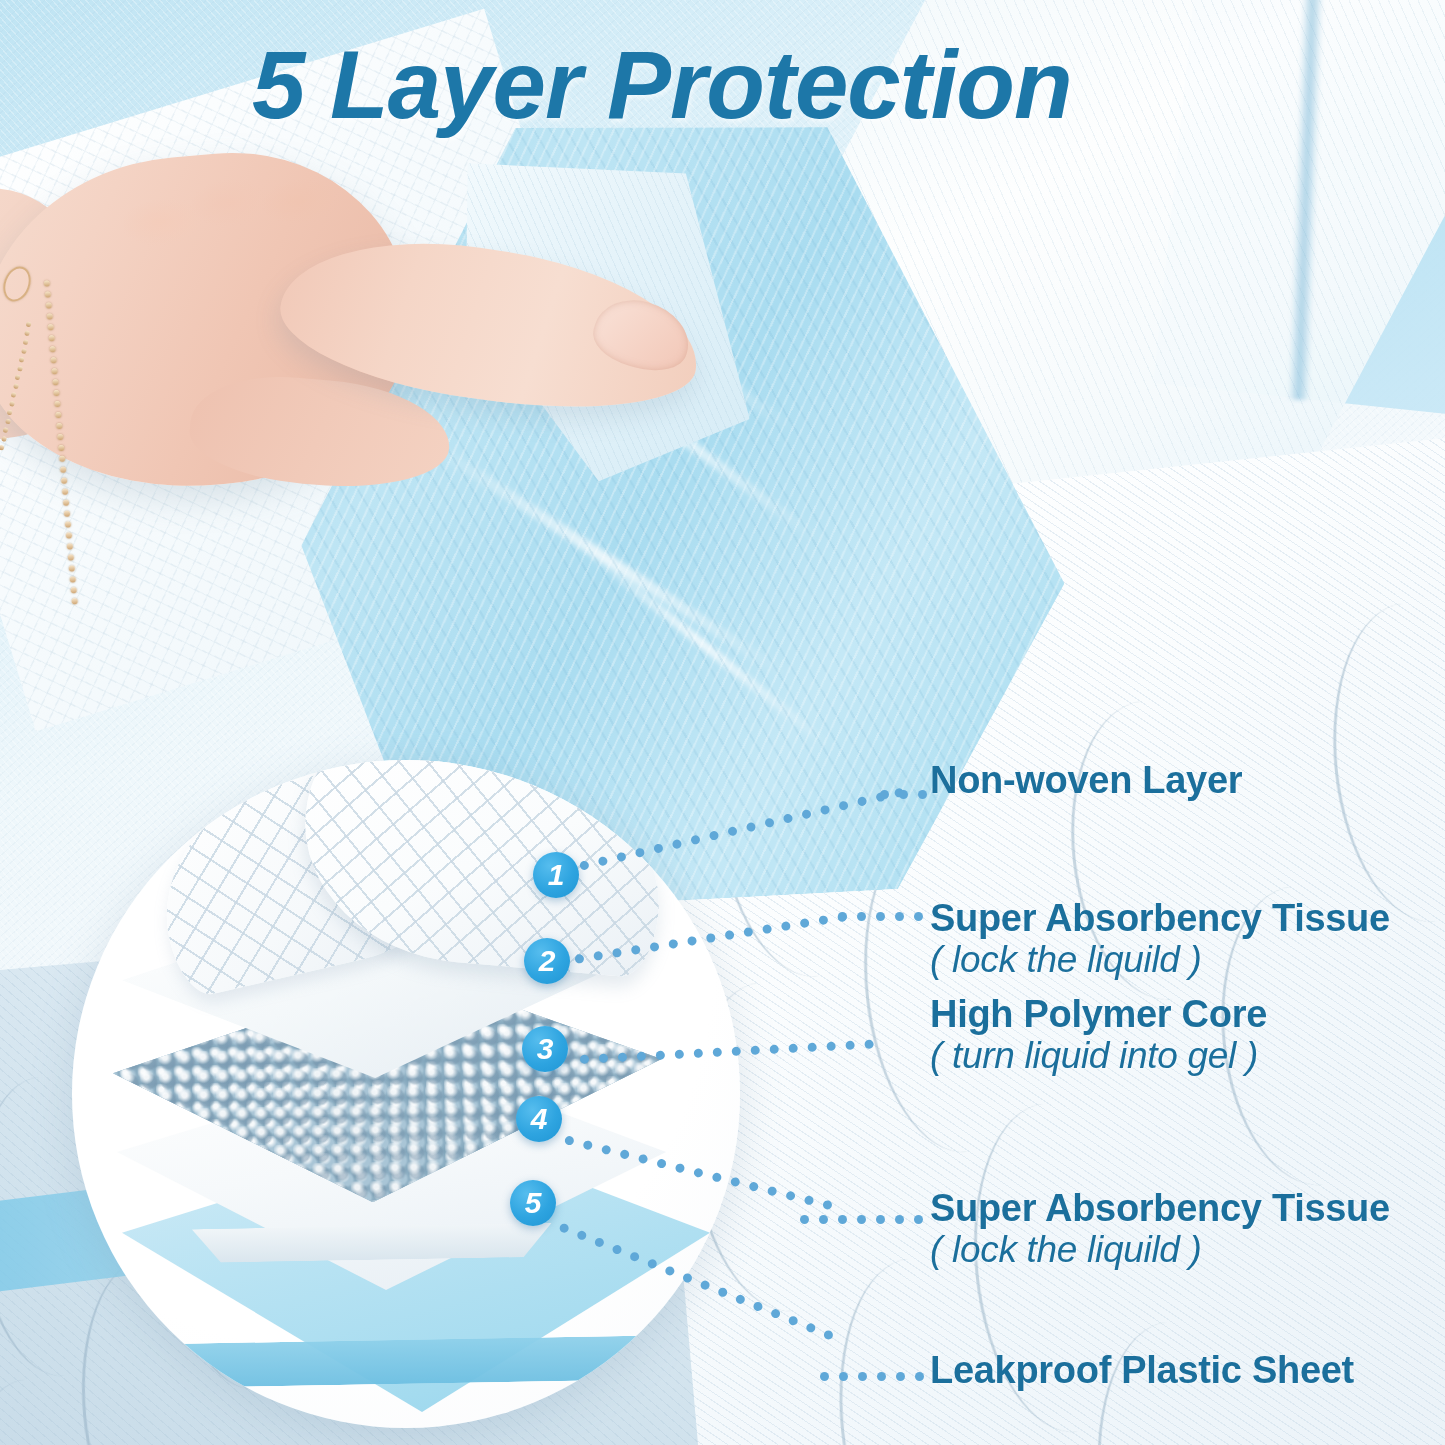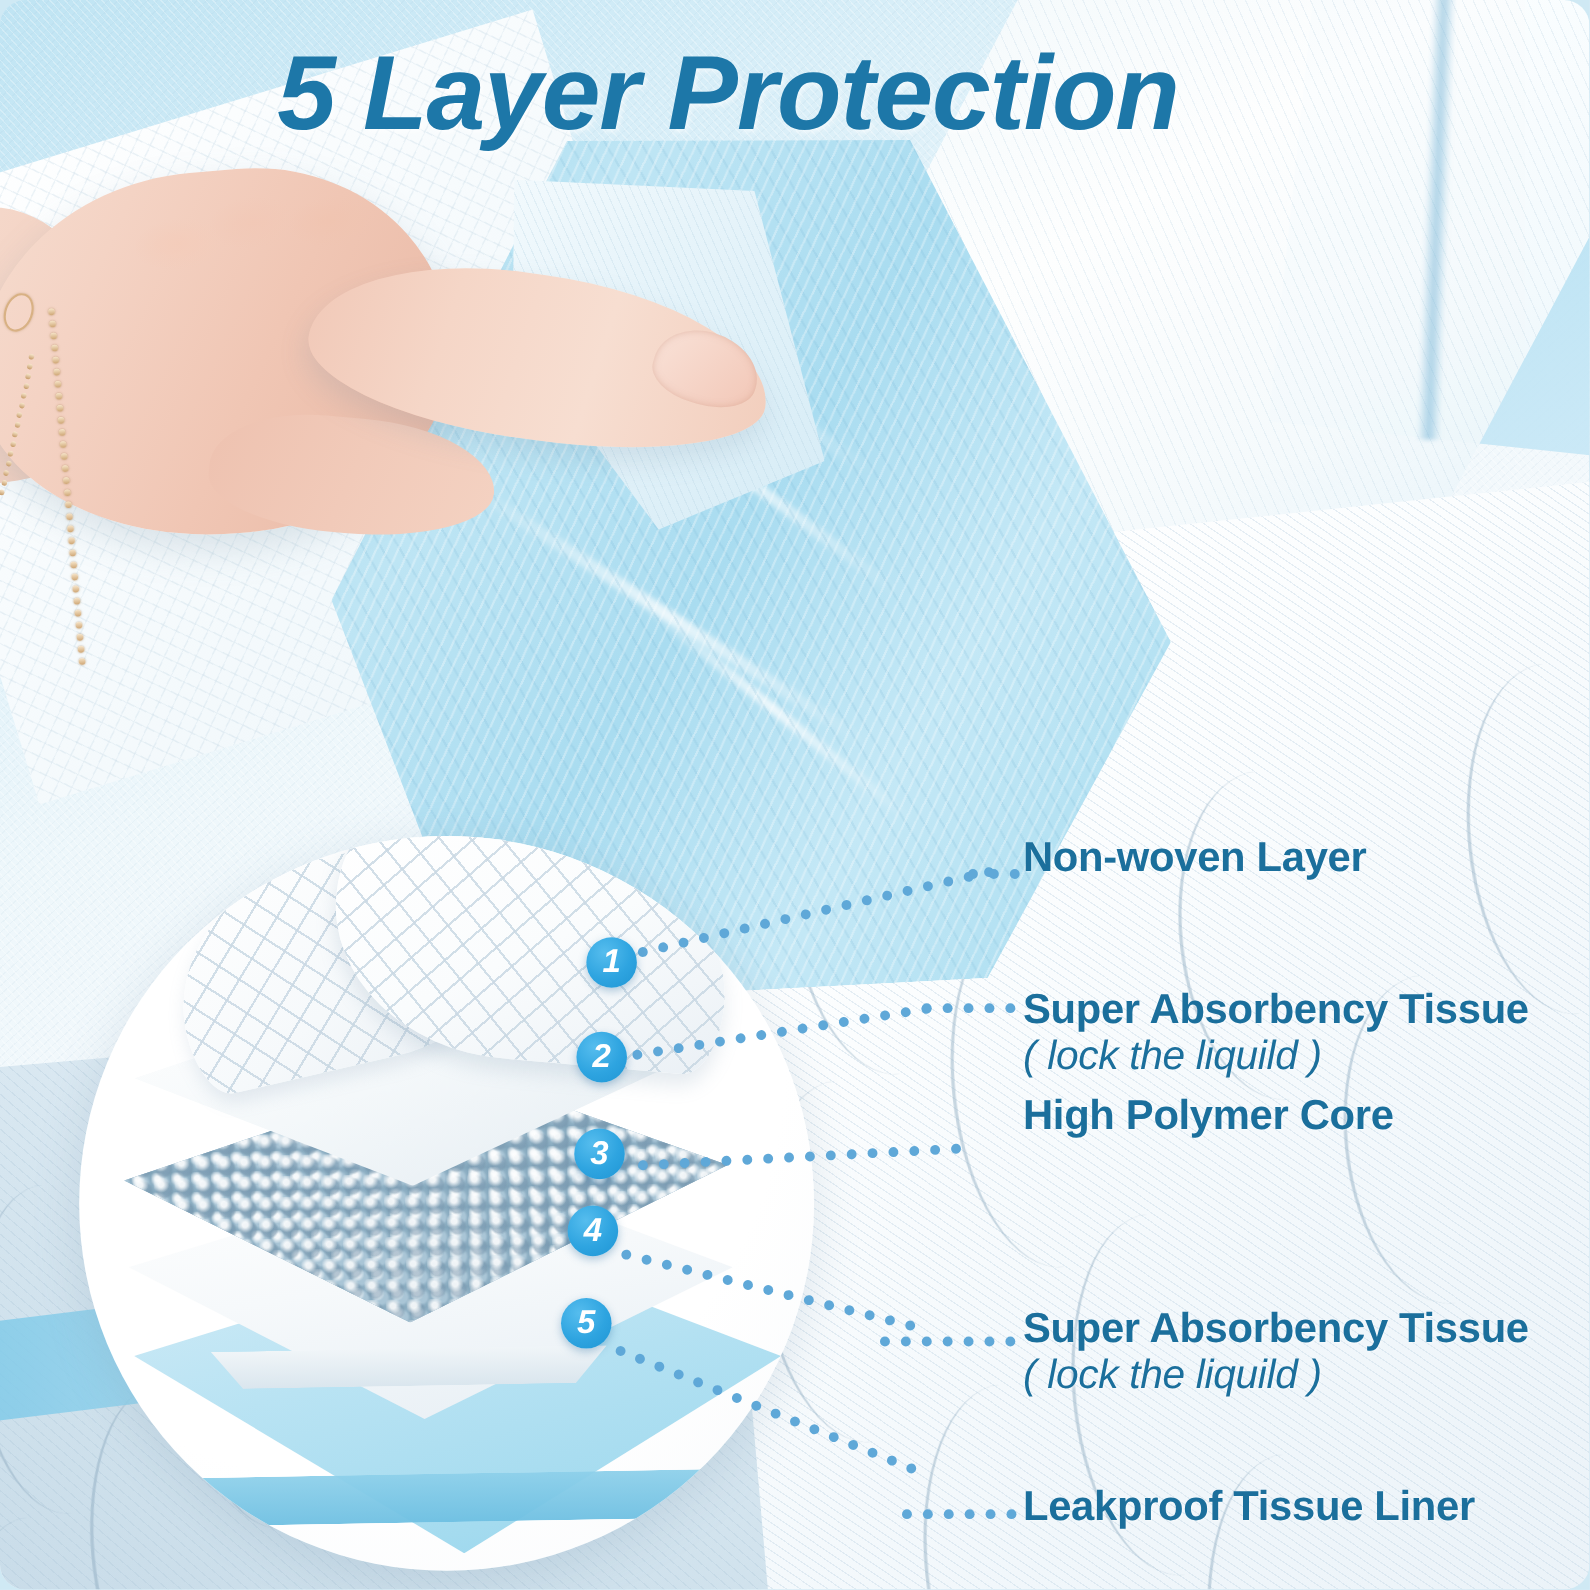--- a/index.html
+++ b/index.html
@@ -8,21 +8,20 @@
   body {
     font-family:"Liberation Sans", sans-serif;
     background:#cfe9f4;
     position:relative;
   }
   #stage {
     position:absolute; inset:0;
     width:1445px; height:1445px;
     overflow:hidden;
     background:#d5ebf6;
-    border-radius:23px;
   }
 
   
 
   
   .bg-base{
     position:absolute; inset:0;
     background:
       linear-gradient(155deg,#bfe4f3 0%,#d7eef8 18%,#eef7fb 38%,#f4f9fc 55%,#e7f1f7 75%,#dbe9f2 100%);
   }
@@ -603,26 +602,27 @@
       <div class="main">Non-woven Layer</div>
     </div>
 
     <div class="lbl" style="top:898px;">
       <div class="main">Super Absorbency Tissue</div>
       <div class="sub">( lock the liquild )</div>
     </div>
 
     <div class="lbl" style="top:994px;">
       <div class="main">High Polymer Core</div>
+      <div class="sub">( turn liquid into gel )</div>
     </div>
 
     <div class="lbl" style="top:1188px;">
       <div class="main">Super Absorbency Tissue</div>
       <div class="sub">( lock the liquild )</div>
     </div>
 
     <div class="lbl" style="top:1350px;">
-      <div class="main">Leakproof Tissue Liner</div>
+      <div class="main">Leakproof Plastic Sheet</div>
     </div>
 
   </div>
 
 </div>
 
 </body></html>

